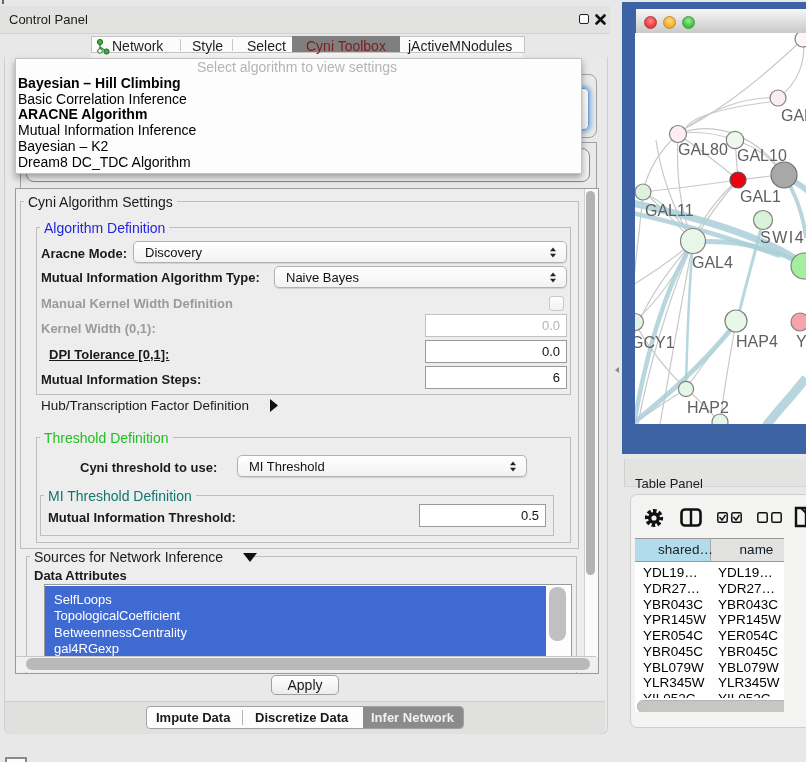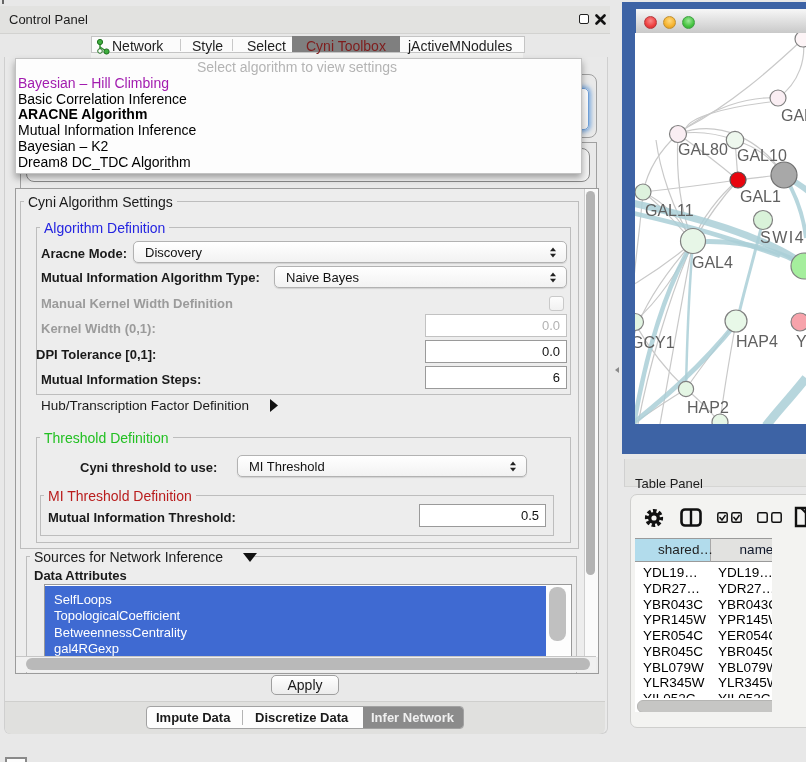--- a/index.html
+++ b/index.html
@@ -79,21 +79,21 @@
   </div>
 
 <div class="abs lbl dis" style="left:41px;top:296px;">Manual Kernel Width Definition</div>
 <div class="abs" style="left:549px;top:296px;width:13px;height:13px;border:1px solid #c9c9c9;border-radius:3px;background:linear-gradient(#fdfdfd,#f1f1f1);"></div>
 
 <div class="abs lbl dis" style="left:41px;top:321px;">Kernel Width (0,1):</div>
 <div class="tf" style="left:425px;top:314px;width:140px;height:21px;border-color:#c2c2c2;">
     <span style="color:#b2b2b2;">0.0</span>
   </div>
 
-<div class="abs lbl" style="left:36px;top:347px;">DPI Tolerance [0,1]:</div>
+<div class="abs lbl" style="left:49px;top:347px;text-decoration:underline;">DPI Tolerance [0,1]:</div>
 <div class="tf" style="left:425px;top:340px;width:140px;height:21px;">
     <span>0.0</span>
   </div>
 
 <div class="abs lbl" style="left:41px;top:372px;">Mutual Information Steps:</div>
 <div class="tf" style="left:425px;top:366px;width:140px;height:21px;">
     <span>6</span>
   </div>
 
 <div class="abs" style="left:41px;top:398px;font-size:13.5px;color:#1a1a1a;">Hub/Transcription Factor Definition</div>
@@ -107,21 +107,21 @@
 <div class="abs lbl" style="left:80px;top:460px;">Cyni threshold to use:</div>
 <div class="combo" style="left:237px;top:455px;width:288px;height:20px;">
     <span class="ct">MI Threshold</span>
     <svg width="8" height="11" viewBox="0 0 8 11">
       <path d="M4 0.5 L7 4.2 L1 4.2 Z" fill="#222"></path>
       <path d="M4 10.5 L7 6.8 L1 6.8 Z" fill="#222"></path>
     </svg>
   </div>
 
 <div class="fset" style="left:40px;top:495px;width:512px;height:39px;"></div>
-<div class="fleg" style="left:44px;top:488px;color:#b91c1c;">MI Threshold Definition</div>
+<div class="fleg" style="left:44px;top:488px;color:#0f766e;">MI Threshold Definition</div>
 
 <div class="abs lbl" style="left:48px;top:510px;">Mutual Information Threshold:</div>
 <div class="tf" style="left:419px;top:504px;width:125px;height:21px;">
     <span>0.5</span>
   </div>
 
 <div class="fset" style="left:26px;top:556px;width:549px;height:116px;border-bottom:none;"></div>
 <div class="fleg" style="left:30px;top:549px;padding-right:28px;">Sources for Network Inference</div>
 <svg class="abs" style="left:243px;top:553px;" width="14" height="9" viewBox="0 0 14 9">
     <path d="M0 0 L14 0 L7 9 Z" fill="#111"></path>
@@ -149,21 +149,21 @@
   <div class="abs" style="left:0;top:0;width:216px;height:21px;"></div>
   <div class="abs" style="left:216px;top:0;width:100px;height:21px;background:#8b8b8b;"></div>
   <div class="abs" style="left:95px;top:3px;width:1px;height:15px;background:#b4b4b4;"></div>
   <div class="abs" style="left:9px;top:3px;font-size:13px;font-weight:bold;color:#1a1a1a;">Impute Data</div>
   <div class="abs" style="left:108px;top:3px;font-size:13px;font-weight:bold;color:#1a1a1a;">Discretize Data</div>
   <div class="abs" style="left:224px;top:3px;font-size:13px;font-weight:bold;color:#f0f0f0;">Infer Network</div>
 </div>
 
 <div class="abs" style="left:15px;top:58px;width:565px;height:114px;background:#fdfdfd;border:1px solid #c2c2c2;box-shadow:0 4px 7px rgba(0,0,0,0.35);"></div>
 <div class="abs" style="left:197px;top:59px;font-size:14px;color:#b4b4b4;">Select algorithm to view settings</div>
-<div class="abs" style="left:18px;top:75px;font-size:14px;color:#a21caf;">Bayesian – Hill Climbing</div>
+<div class="abs" style="left:18px;top:75px;font-size:14px;color:#000000;font-weight:bold;">Bayesian – Hill Climbing</div>
 <div class="abs" style="left:18px;top:91px;font-size:14px;color:#000;">Basic Correlation Inference</div>
 <div class="abs" style="left:18px;top:106px;font-size:14px;font-weight:bold;color:#000;">ARACNE Algorithm</div>
 <div class="abs" style="left:18px;top:122px;font-size:14px;color:#000;">Mutual Information Inference</div>
 <div class="abs" style="left:18px;top:138px;font-size:14px;color:#000;">Bayesian – K2</div>
 <div class="abs" style="left:18px;top:154px;font-size:14px;color:#000;">Dream8 DC_TDC Algorithm</div>
 
 <div class="abs" style="left:5px;top:757px;width:18px;height:10px;border:2px solid #8a8a8a;background:#fdfdfd;"></div>
 
 <div class="abs" style="left:615px;top:367px;width:0;height:0;border-top:3px solid transparent;border-bottom:3px solid transparent;border-right:4px solid #8a8a8a;"></div>
 
@@ -273,21 +273,21 @@
 </svg>
 <svg class="abs" style="left:757px;top:512px;" width="26" height="11" viewBox="0 0 26 11">
   <rect x="0.8" y="0.8" width="9.4" height="9.4" rx="1.5" fill="none" stroke="#111" stroke-width="1.5"></rect>
   <rect x="14.8" y="0.8" width="9.4" height="9.4" rx="1.5" fill="none" stroke="#111" stroke-width="1.5"></rect>
 </svg>
 <svg class="abs" style="left:794px;top:506px;" width="12" height="22" viewBox="0 0 12 22">
   <path d="M2 2 L12 2 L12 20 L2 20 Z" fill="none" stroke="#111" stroke-width="2.4"></path>
   <path d="M7 2 L12 7" fill="none" stroke="#111" stroke-width="2"></path>
 </svg>
 
-<div class="abs" style="left:635px;top:538px;width:137px;height:174px;background:#fff;overflow:hidden;">
+<div class="abs" style="left:635px;top:538px;width:149px;height:174px;background:#fff;overflow:hidden;">
   <div class="abs" style="left:0;top:0;width:75px;height:22px;background:#b2dcec;border-top:1px solid #9a9a9a;border-bottom:1px solid #9a9a9a;border-right:1px solid #a8a8a8;"></div>
   <div class="abs" style="left:76px;top:0;width:73px;height:22px;background:#e2e2e0;border-top:1px solid #9a9a9a;border-bottom:1px solid #9a9a9a;border-right:1px solid #a8a8a8;"></div>
   <div class="abs" style="left:150px;top:0;width:25px;height:22px;background:#b2dcec;border-top:1px solid #9a9a9a;border-bottom:1px solid #9a9a9a;"></div>
   <div class="abs" style="left:13px;top:4px;width:75px;text-align:center;font-size:13.5px;color:#222;">shared…</div>
   <div class="abs" style="left:85px;top:4px;width:73px;text-align:center;font-size:13.5px;color:#0f172a;">name</div>
   <div class="abs" style="left:8px;top:27px;font-size:13.5px;color:#000;line-height:15.75px;">YDL19…<br>YDR27…<br>YBR043C<br>YPR145W<br>YER054C<br>YBR045C<br>YBL079W<br>YLR345W<br>YIL052C</div>
   <div class="abs" style="left:83px;top:27px;font-size:13.5px;color:#000;line-height:15.75px;">YDL19…<br>YDR27…<br>YBR043C<br>YPR145W<br>YER054C<br>YBR045C<br>YBL079W<br>YLR345W<br>YIL052C</div>
   <div class="abs" style="left:155px;top:27px;font-size:13.5px;color:#000;line-height:15px;">13<br>12<br>&nbsp;<br>9.<br>8.<br>9.<br>&nbsp;<br>9.<br>0.</div>
   <div class="abs" style="left:1px;top:160px;width:170px;height:14px;background:#fff;"></div>
   <div class="abs" style="left:2px;top:162px;width:159px;height:11px;background:#c6c6c4;border:1px solid #b5b5b3;border-radius:6px;"></div>

